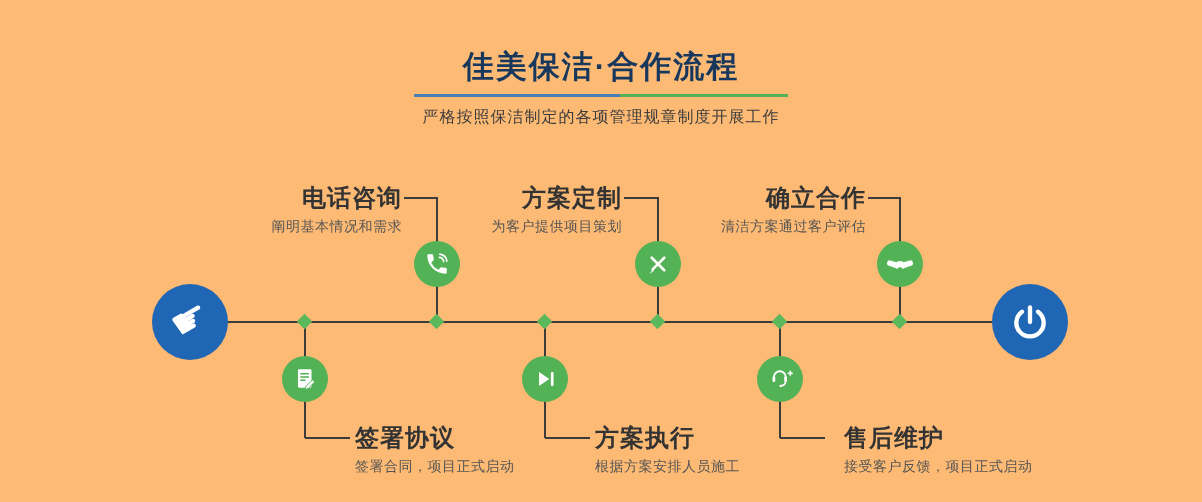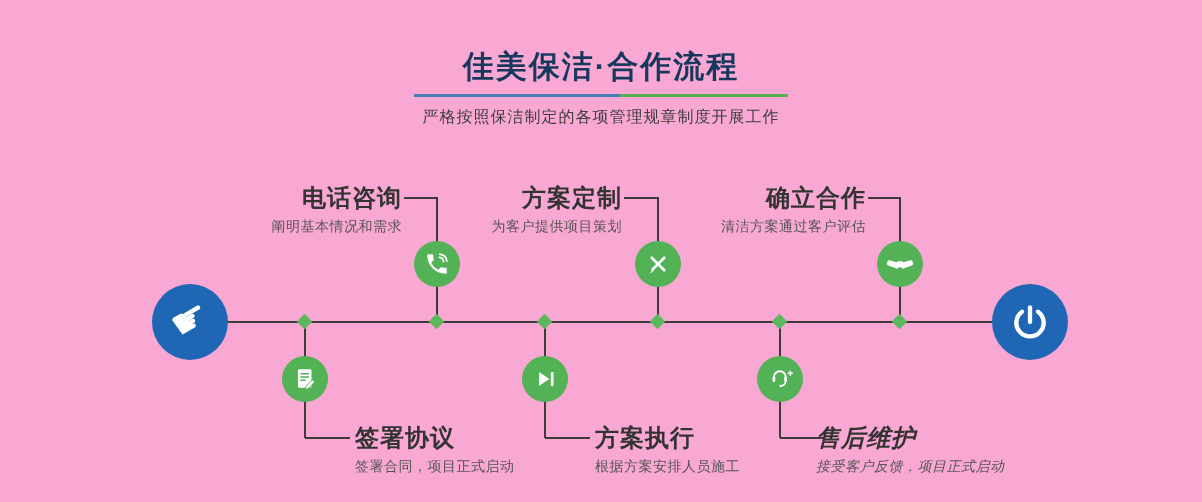--- a/index.html
+++ b/index.html
@@ -1,18 +1,18 @@
 <!DOCTYPE html>
 <html><head>
 <meta charset="utf-8">
 <style>
   * { margin: 0; padding: 0; box-sizing: border-box; }
   html, body { background: #ffffff; }
   body { font-family: "Liberation Sans", "DejaVu Sans", sans-serif; }
-  .canvas { position: relative; width: 1202px; height: 502px; background: #f9a8d4; overflow: hidden; }
+  .canvas { position: relative; width: 1202px; height: 502px; background: #fdba74; overflow: hidden; }
 
   .title { position: absolute; top: 46px; left: 0; width: 100%; text-align: center;
            font-size: 31px; font-weight: bold; color: #17375d; letter-spacing: 2px; }
   .divider { position: absolute; top: 94px; left: calc(50% - 187px); width: 374px; height: 3px; display: flex; }
   .divider .seg-blue { width: 206px; height: 100%; background: #4a7db5; }
   .divider .seg-green { width: 168px; height: 100%; background: #55b155; }
   .subtitle { position: absolute; top: 107px; left: 0; width: 100%; text-align: center;
               font-size: 16px; color: #3d3d3d; letter-spacing: 1px; }
 
   .main-line { position: absolute; left: 190px; top: 321px; width: 840px; height: 2px; background: #3c3c3c; }
@@ -162,18 +162,18 @@
   <div class="bottom-step" style="left:355px;">
     <div class="step-label">签署协议</div>
     <div class="step-desc">签署合同，项目正式启动</div>
   </div>
 
   <div class="bottom-step" style="left:595px;">
     <div class="step-label">方案执行</div>
     <div class="step-desc">根据方案安排人员施工</div>
   </div>
 
-  <div class="bottom-step" style="left:816px;font-style:italic;">
+  <div class="bottom-step" style="left:844px;">
     <div class="step-label">售后维护</div>
     <div class="step-desc">接受客户反馈，项目正式启动</div>
   </div>
 
 </div>
 
 </body></html>

